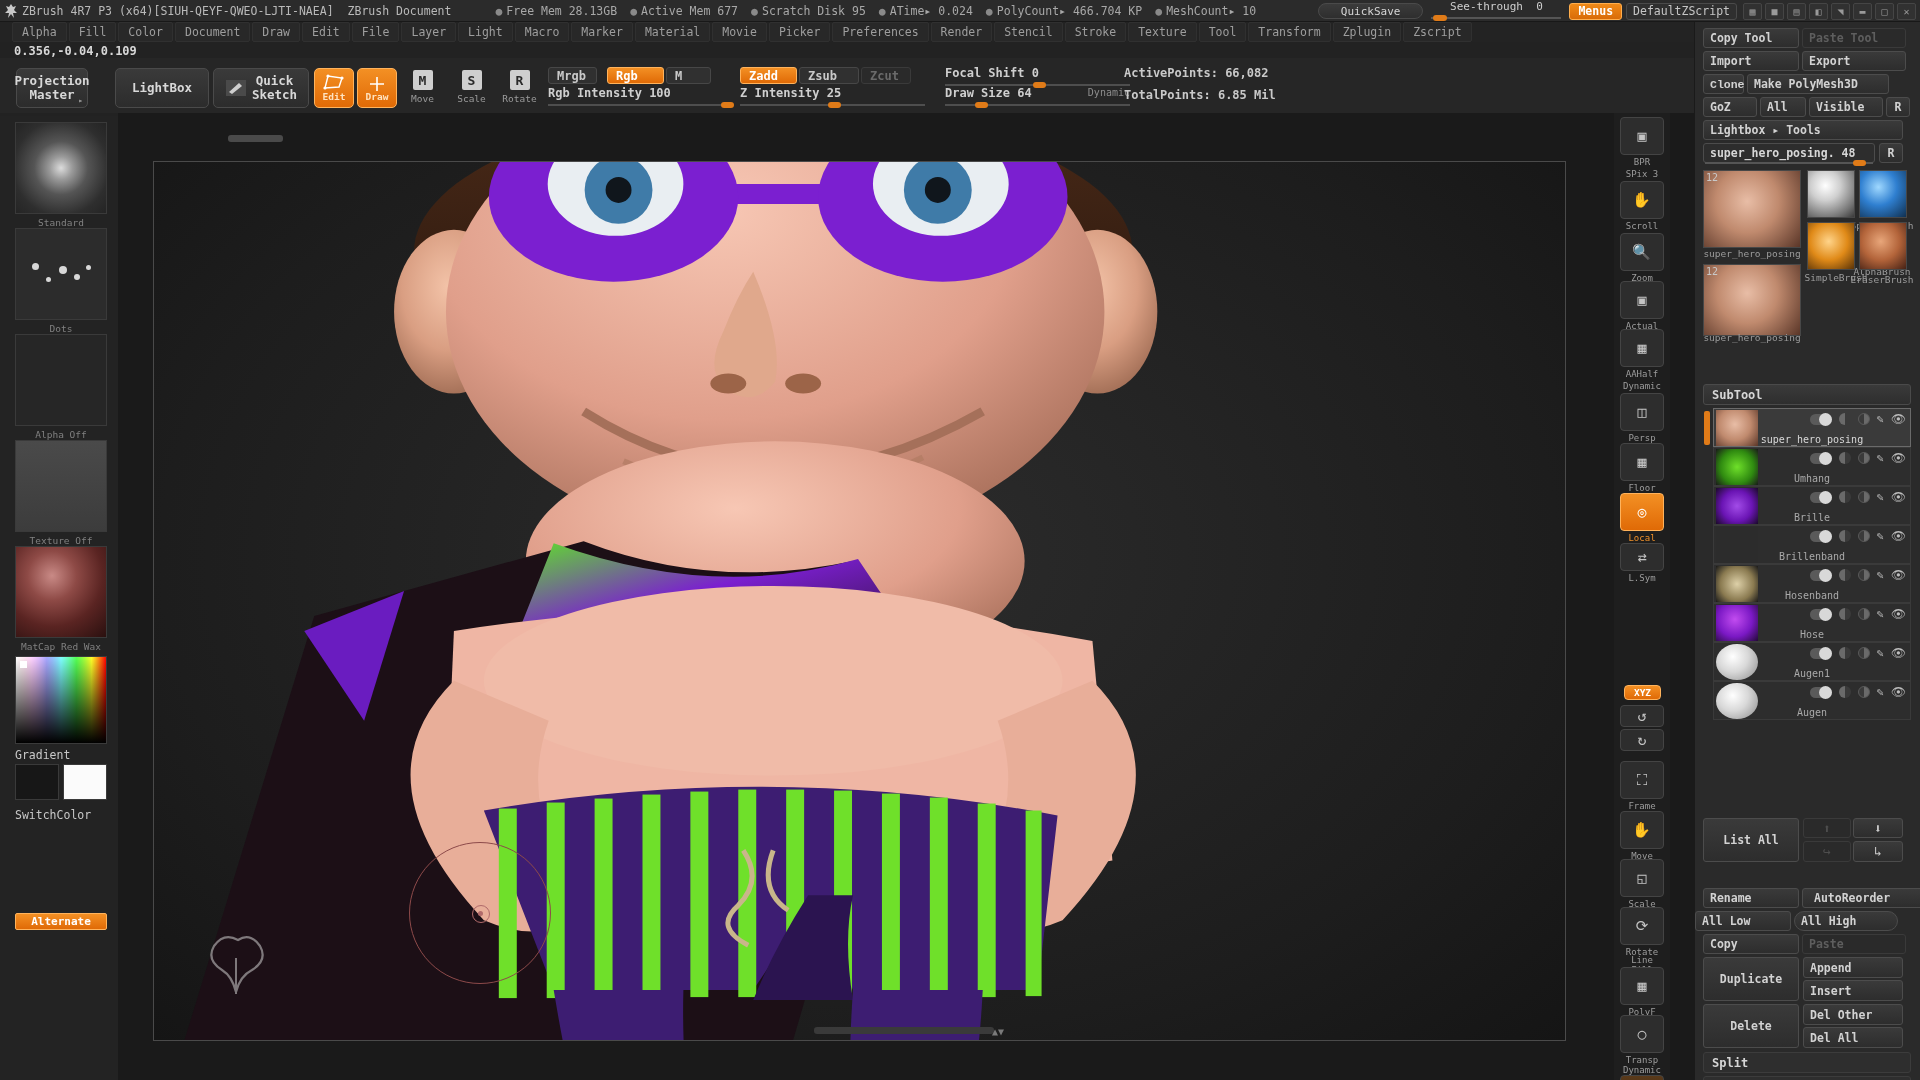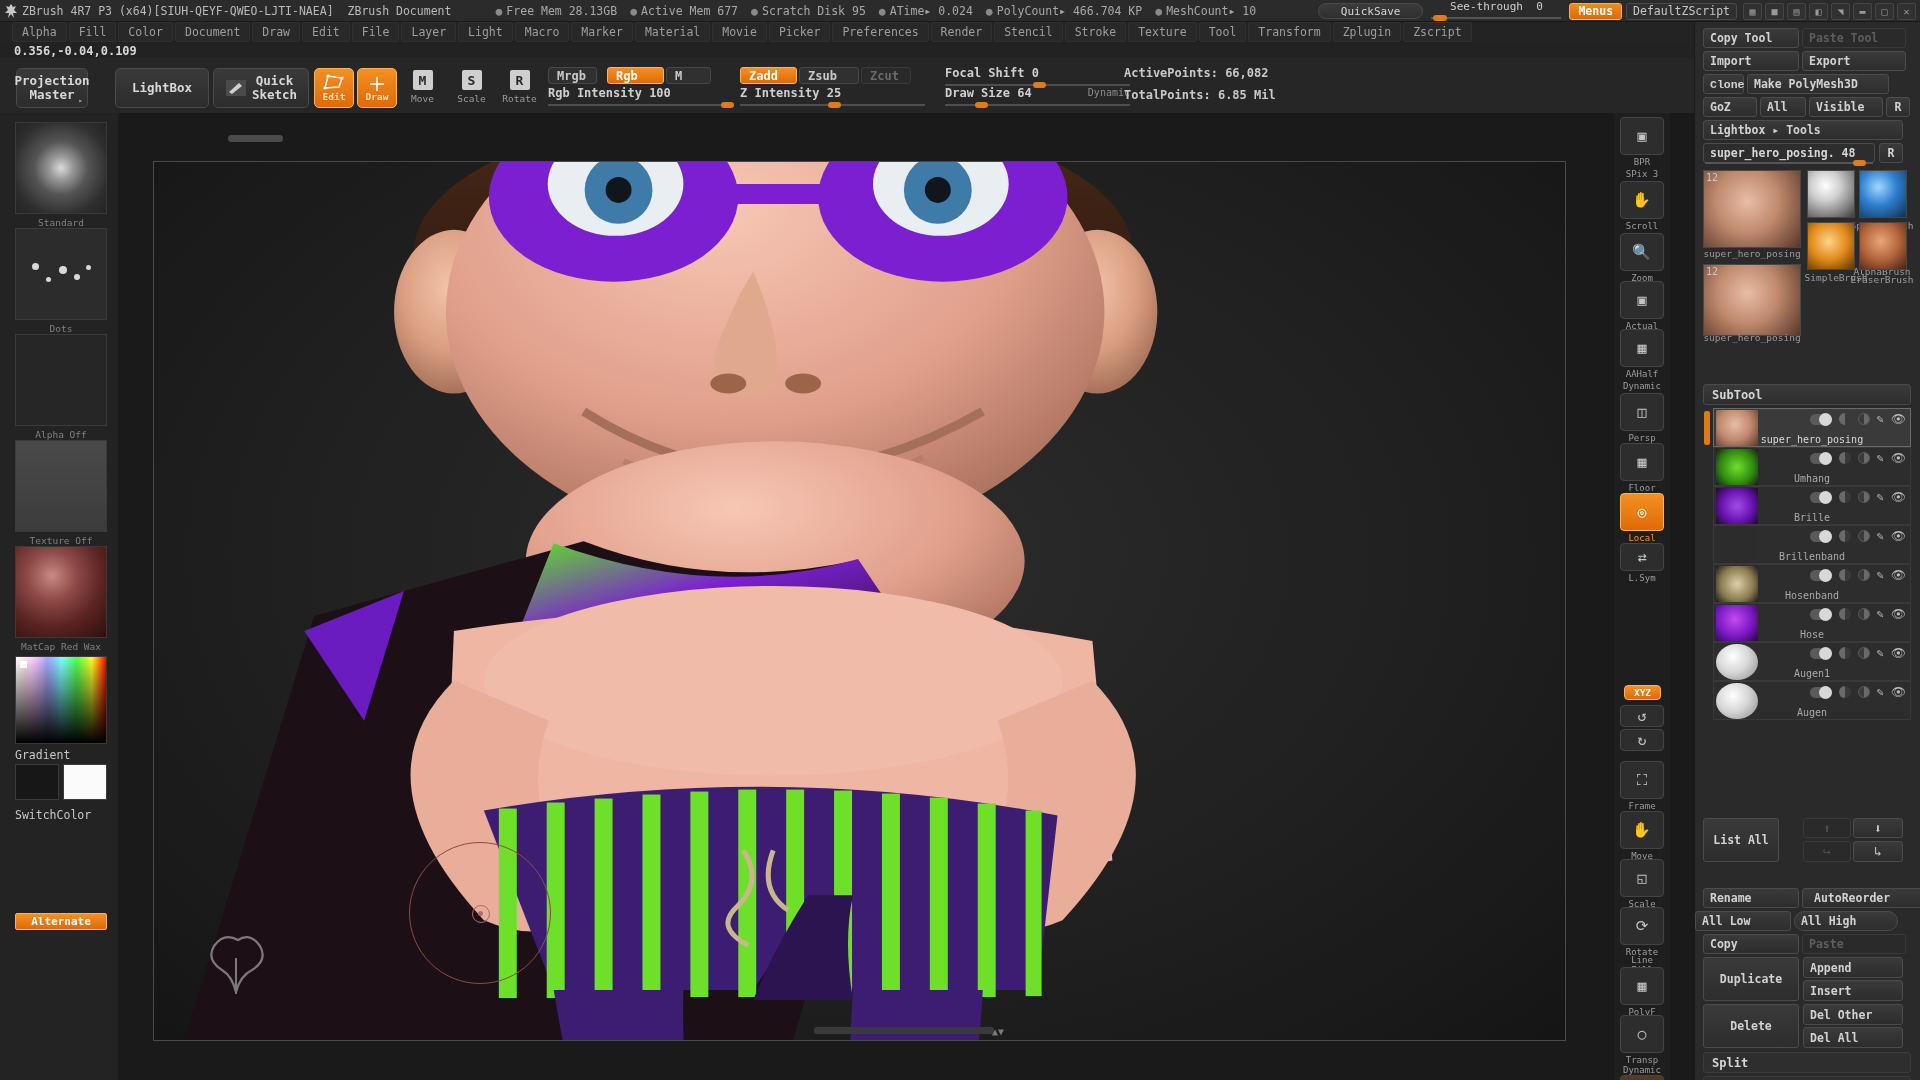--- a/index.html
+++ b/index.html
@@ -774,21 +774,21 @@
             </span>
           <span class="halfc"></span>
           <span class="halfc2"></span>
           <span class="brushglyph">✎</span>
           <span class="eyeglyph">👁</span>
         </span>
         <span class="st-name">Augen</span>
       </div>
     </div>
 
-    <div class="rbtn ctr" style="position:absolute; left:8px; top:796px; width:76px; height:44px;">List All</div>
+    <div class="rbtn ctr" style="position:absolute; left:8px; top:796px; width:96px; height:44px;">List All</div>
     <div class="arrowbtn dis" style="position:absolute; left:108px; top:796px; width:48px; height:20px;">⬆</div>
     <div class="arrowbtn" style="position:absolute; left:158px; top:796px; width:50px; height:20px;">⬇</div>
     <div class="arrowbtn dis" style="position:absolute; left:108px; top:819px; width:48px; height:21px;">↪</div>
     <div class="arrowbtn" style="position:absolute; left:158px; top:819px; width:50px; height:21px;">↳</div>
 
     <div class="rrow" style="left:8px; top:866px;">
       <span class="rbtn" style="width:96px;">Rename</span>
       <span class="rbtn" style="width:124px;padding-left:11px;">AutoReorder</span>
     </div>
     <div class="rrow" style="left:0; top:889px;">

